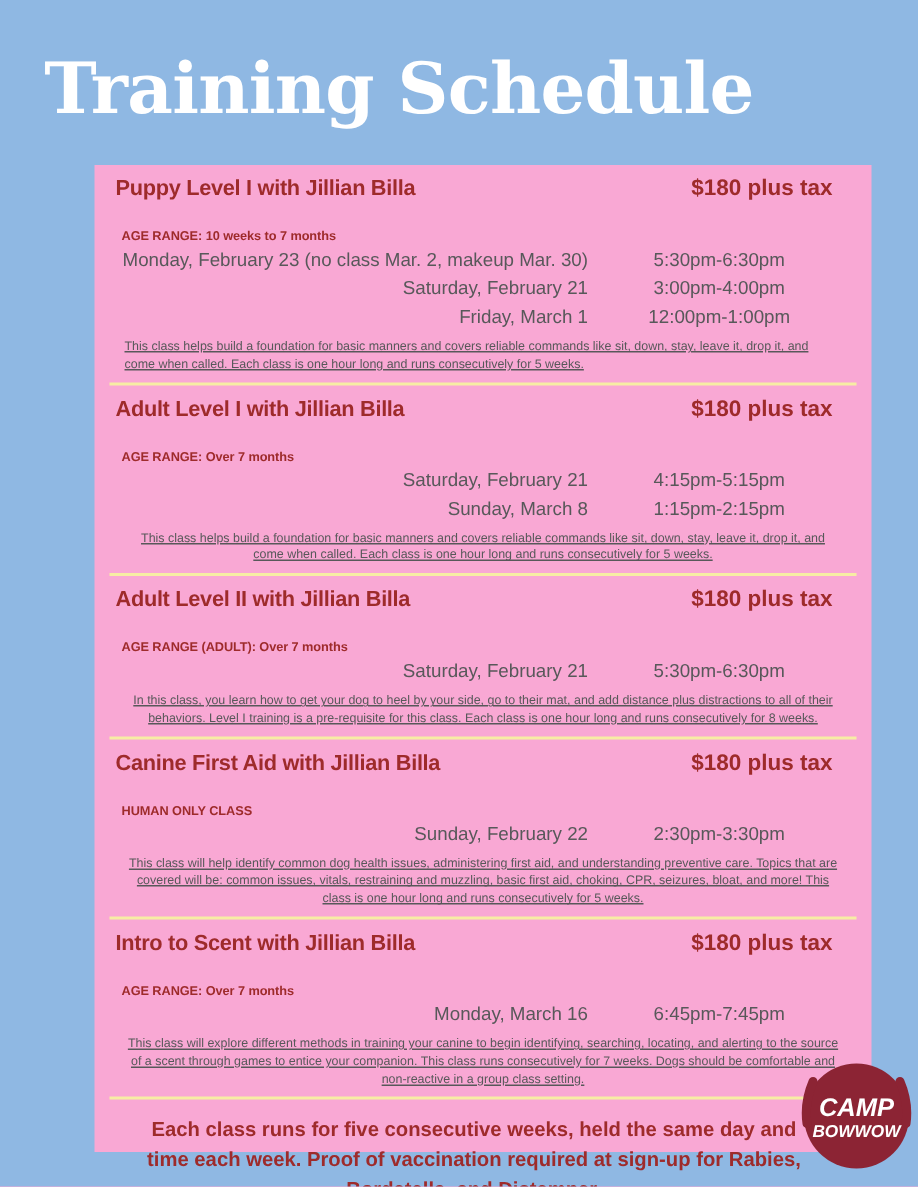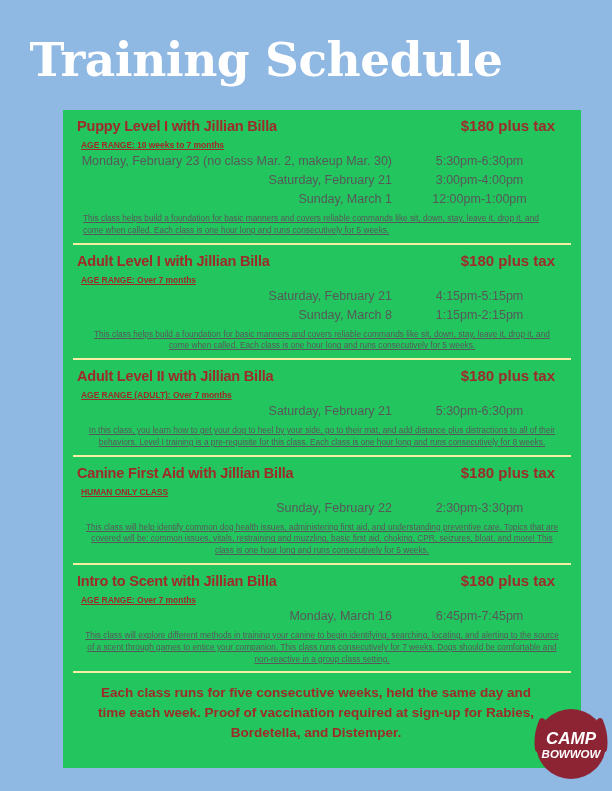--- a/index.html
+++ b/index.html
@@ -31,21 +31,21 @@
     white-space: nowrap;
   }
 
   
   .card {
     position: absolute;
     left: 63px;
     top: 110px;
     width: 518px;
     height: 658px;
-    background: #22c55e;
+    background: #f9a8d4;
     box-sizing: border-box;
     padding: 0;
   }
 
   .class-list {
     padding: 0;
     margin: 0;
   }
 
   .class-block {
@@ -79,23 +79,22 @@
     font-size: 15px;
     white-space: nowrap;
     padding-right: 12px;
   }
 
   .age-range {
     color: #9e2b2b;
     font-weight: bold;
     font-size: 8.5px;
     letter-spacing: -0.05px;
-    margin-top: 6px;
+    margin-top: 18px;
     margin-left: 4px;
-    text-decoration: underline;
   }
 
   .sessions {
     margin-top: 2px;
   }
 
   .session-row {
     display: flex;
     align-items: baseline;
     justify-content: flex-end;
@@ -162,21 +161,21 @@
         <div class="sessions">
           <div class="session-row">
             <span class="session-day">Monday, February 23 (no class Mar. 2, makeup Mar. 30)</span>
             <span class="session-time">5:30pm-6:30pm</span>
           </div>
           <div class="session-row">
             <span class="session-day">Saturday, February 21</span>
             <span class="session-time">3:00pm-4:00pm</span>
           </div>
           <div class="session-row">
-            <span class="session-day">Sunday, March 1</span>
+            <span class="session-day">Friday, March 1</span>
             <span class="session-time">12:00pm-1:00pm</span>
           </div>
         </div>
         <div class="class-desc left">This class helps build a foundation for basic manners and covers reliable commands like sit, down, stay, leave it, drop it, and come when called. Each class is one hour long and runs consecutively for 5 weeks.</div>
       </div>
       <div class="divider"></div>
       <div class="class-block">
         <div class="class-head">
           <div class="class-title">Adult Level I with Jillian Billa</div>
           <div class="class-price">$180 plus tax</div>

